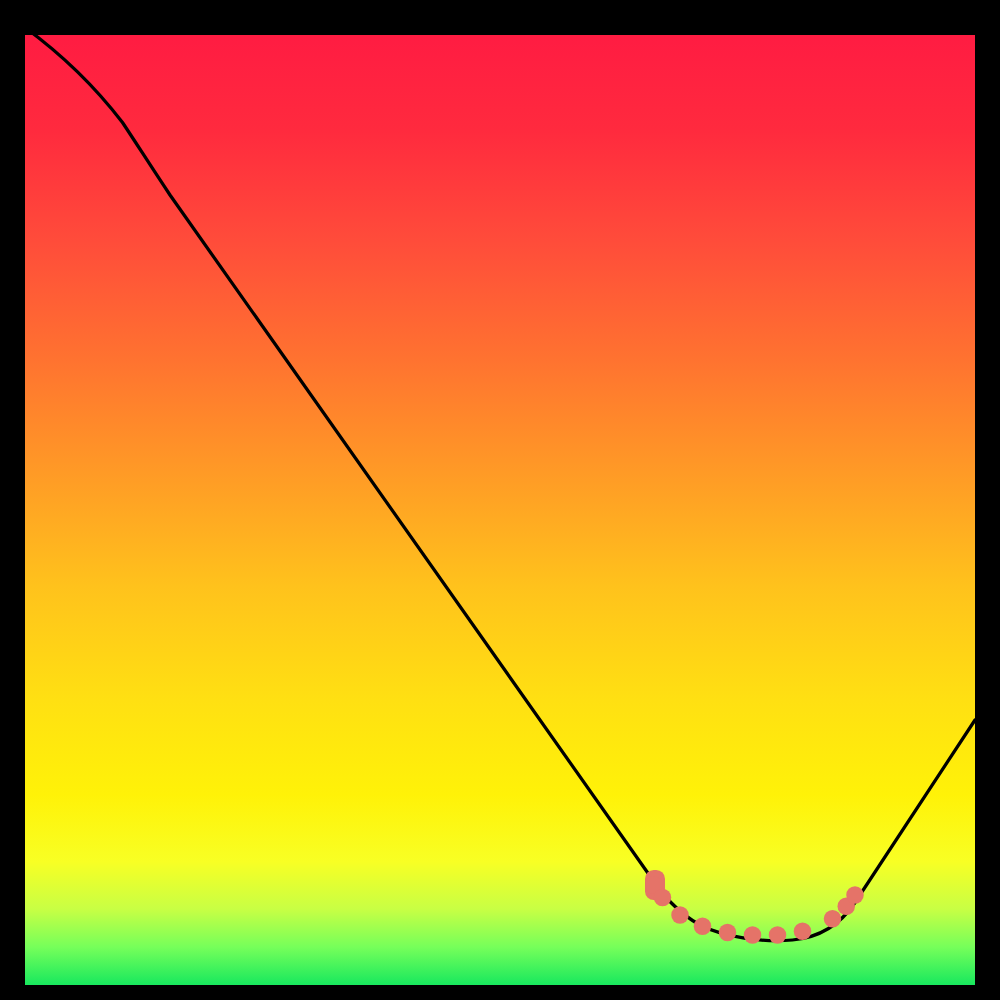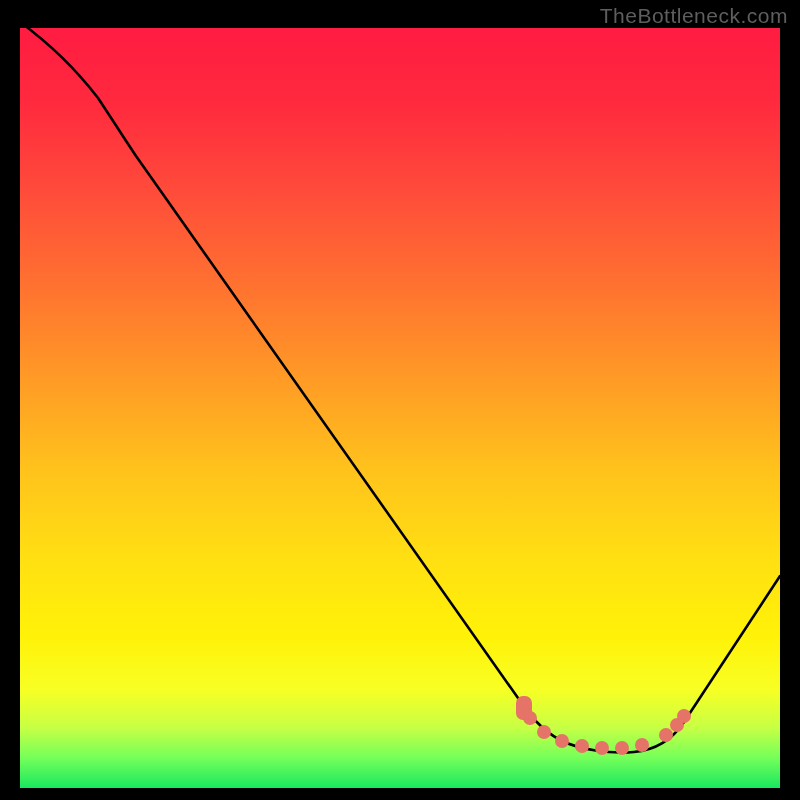--- a/index.html
+++ b/index.html
@@ -74,21 +74,20 @@
     fill: #e57368;
     rx: 7;
     ry: 7;
   }
 </style>
 </head>
 <body>
 
 <div class="stage">
 
-  <div class="watermark">TheBottleneck.com</div>
 
   <div class="plot">
 
     <svg class="curve" viewBox="0 0 760 760">
 
       <path class="main-curve" d="M 0 -6
                C 30 16, 55 40, 78 70
                C 90 88, 100 104, 116 128
                L 498 670
                C 510 688, 522 702, 540 712

